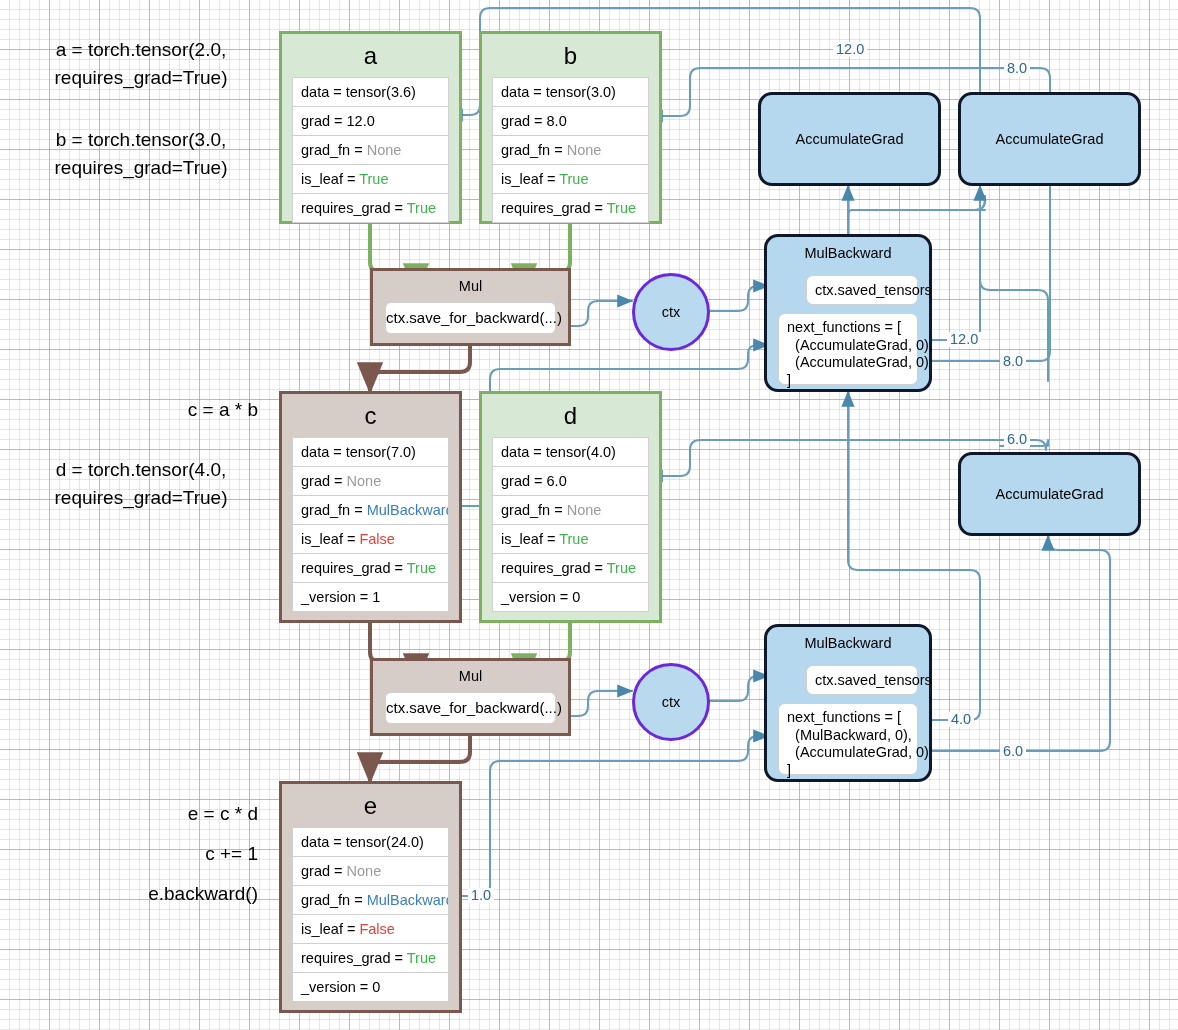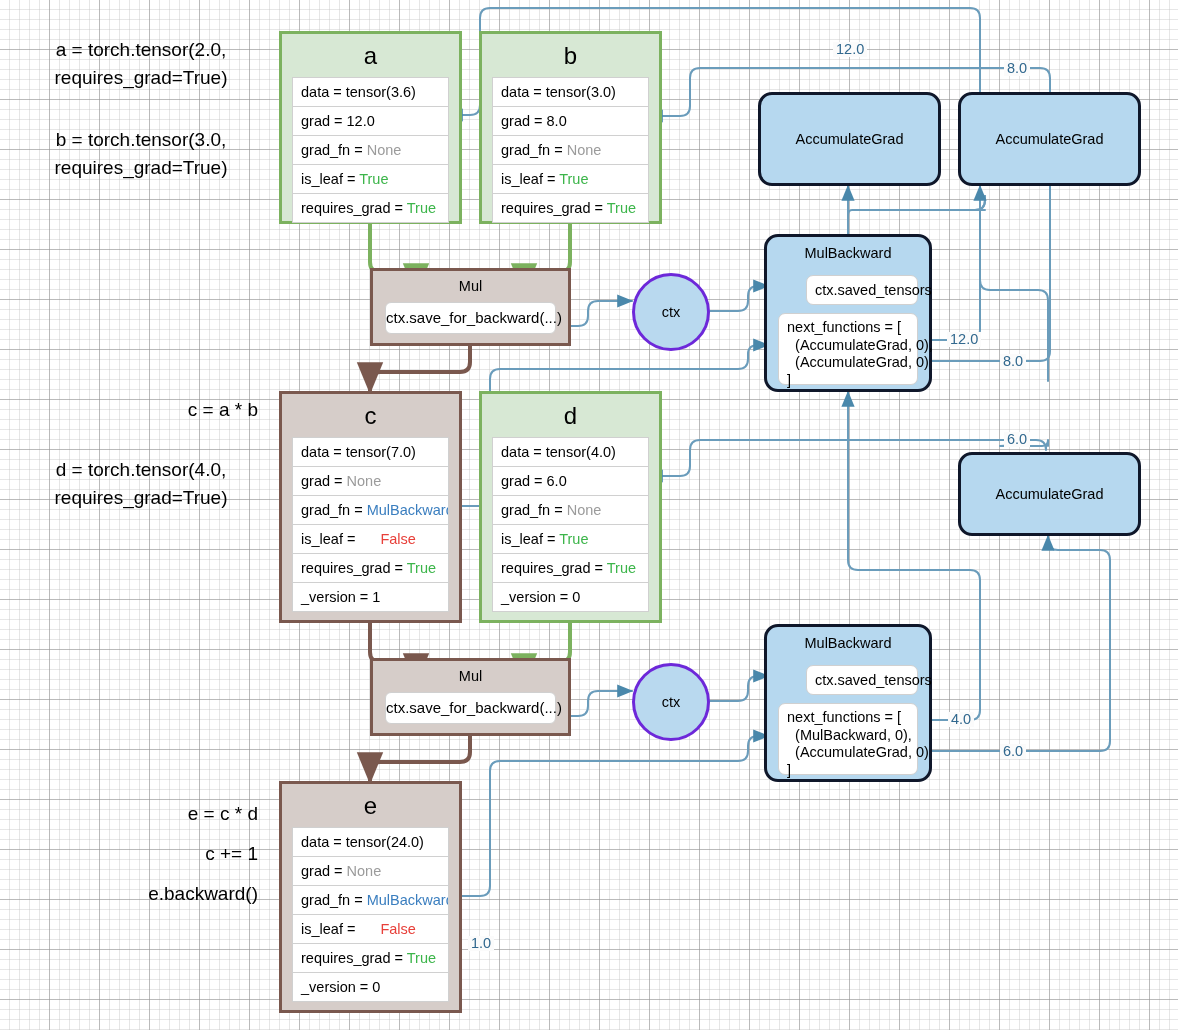--- a/index.html
+++ b/index.html
@@ -57,21 +57,21 @@
     line-height:28px;
     font-size:14.5px;
     padding-left:8px;
     color:#000;
     white-space:nowrap;
     overflow:hidden;
     margin-top:-1px;
   }
   .row:first-child{margin-top:0;}
   .v-true{color:#3cb54a;}
-  .v-false{color:#e8403a;margin-left:21px;}
+  .v-false{color:#e8403a;}
   .v-none{color:#9b9b9b;}
   .v-fn{color:#3a7ebf;}
 
   
   .mulbox{
     position:absolute;
     background:#d6cdc9;
     border:3px solid #7a584e;
     border-radius:0;
     box-sizing:border-box;
@@ -314,15 +314,15 @@
     <span>AccumulateGrad</span>
   </div>
 
   <div class="elabel" style="left:833px;top:42px;">12.0</div>
   <div class="elabel" style="left:1004px;top:61px;">8.0</div>
   <div class="elabel" style="left:947px;top:332px;">12.0</div>
   <div class="elabel" style="left:1000px;top:354px;">8.0</div>
   <div class="elabel" style="left:1004px;top:432px;">6.0</div>
   <div class="elabel" style="left:948px;top:712px;">4.0</div>
   <div class="elabel" style="left:1000px;top:744px;">6.0</div>
-  <div class="elabel" style="left:468px;top:888px;margin-top:48px;">1.0</div>
+  <div class="elabel" style="left:468px;top:888px;">1.0</div>
 
 </div>
 
 </body></html>

